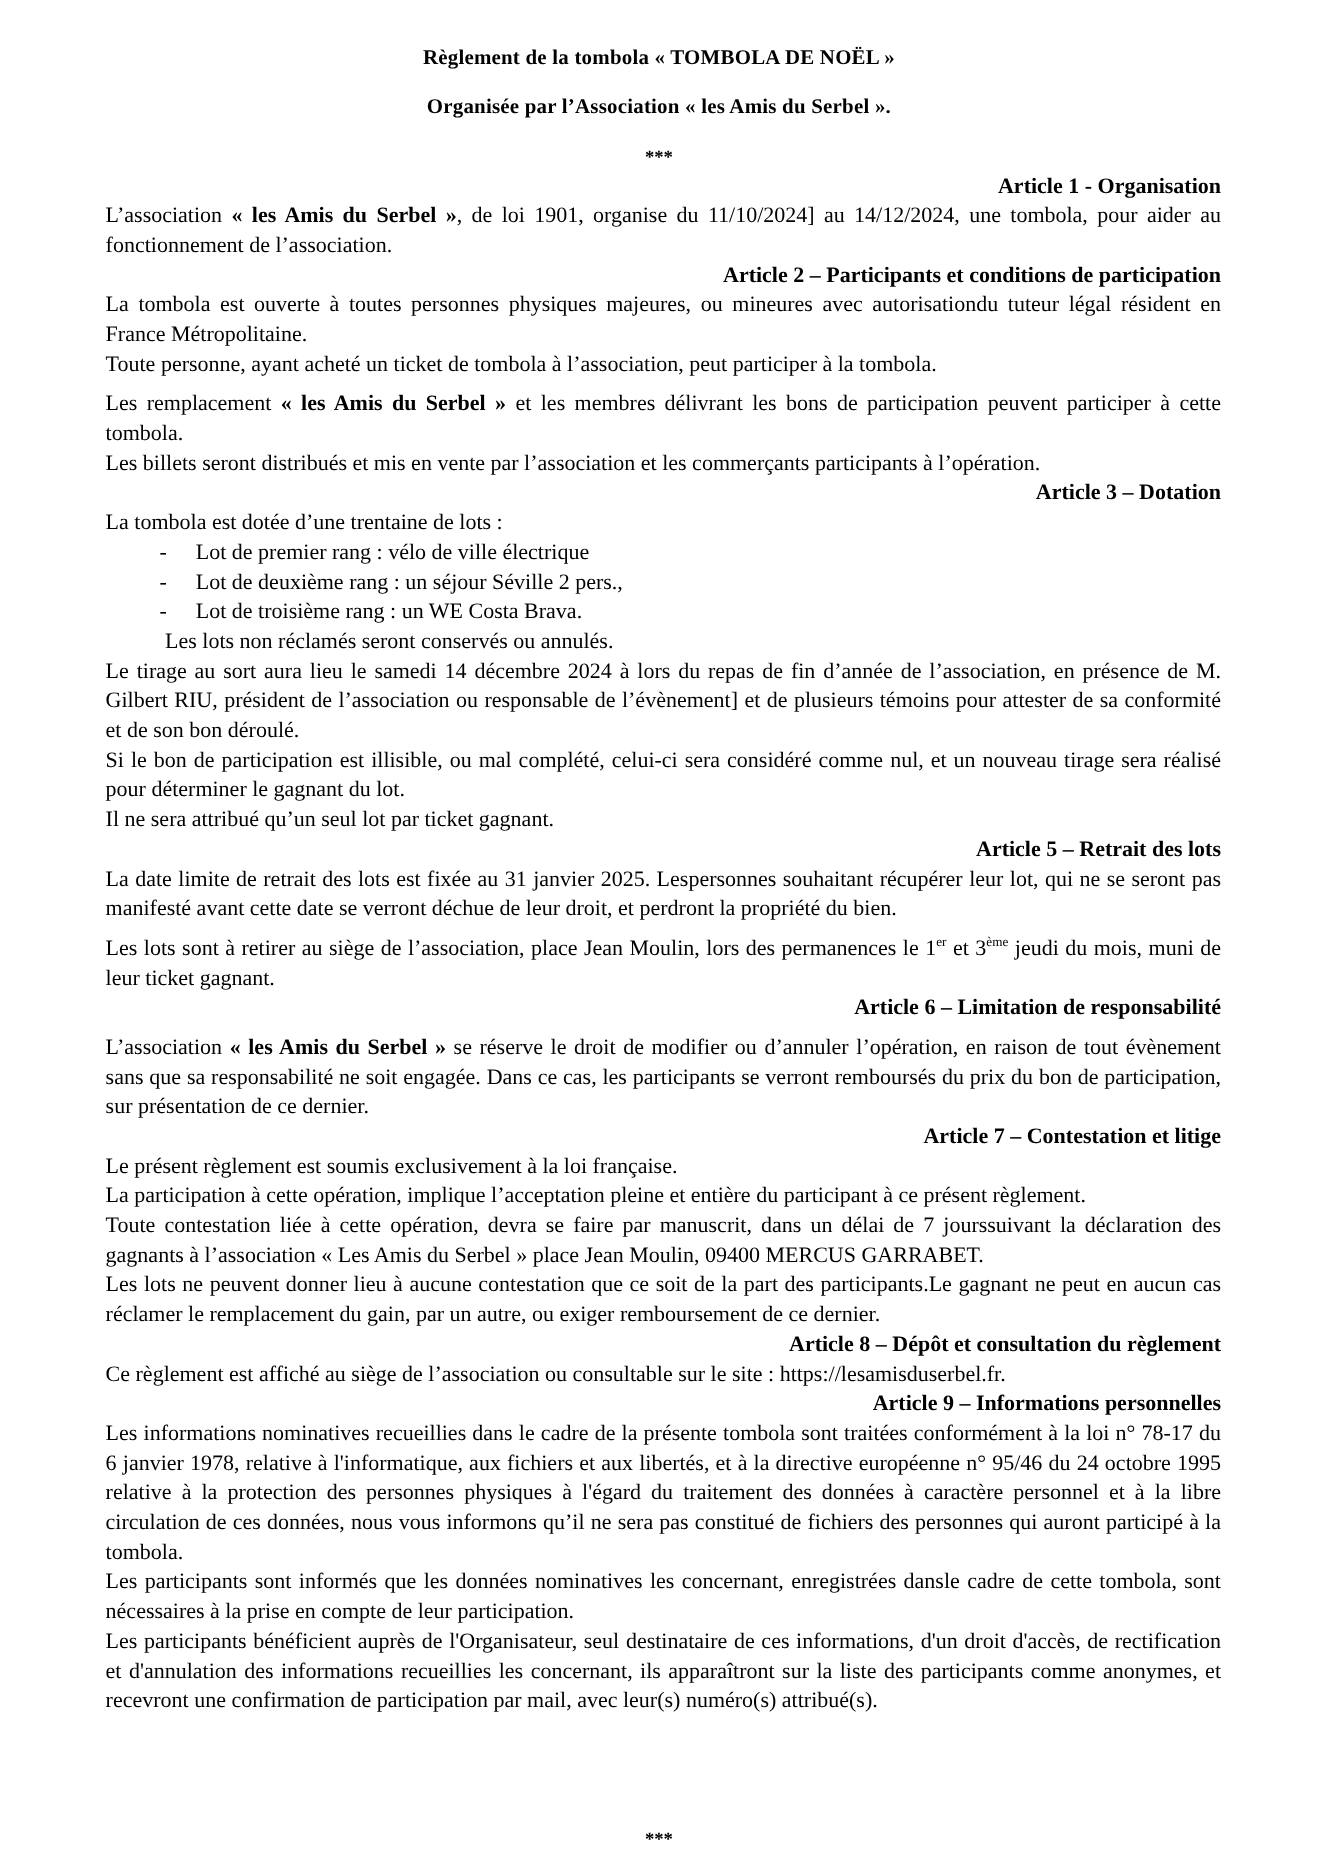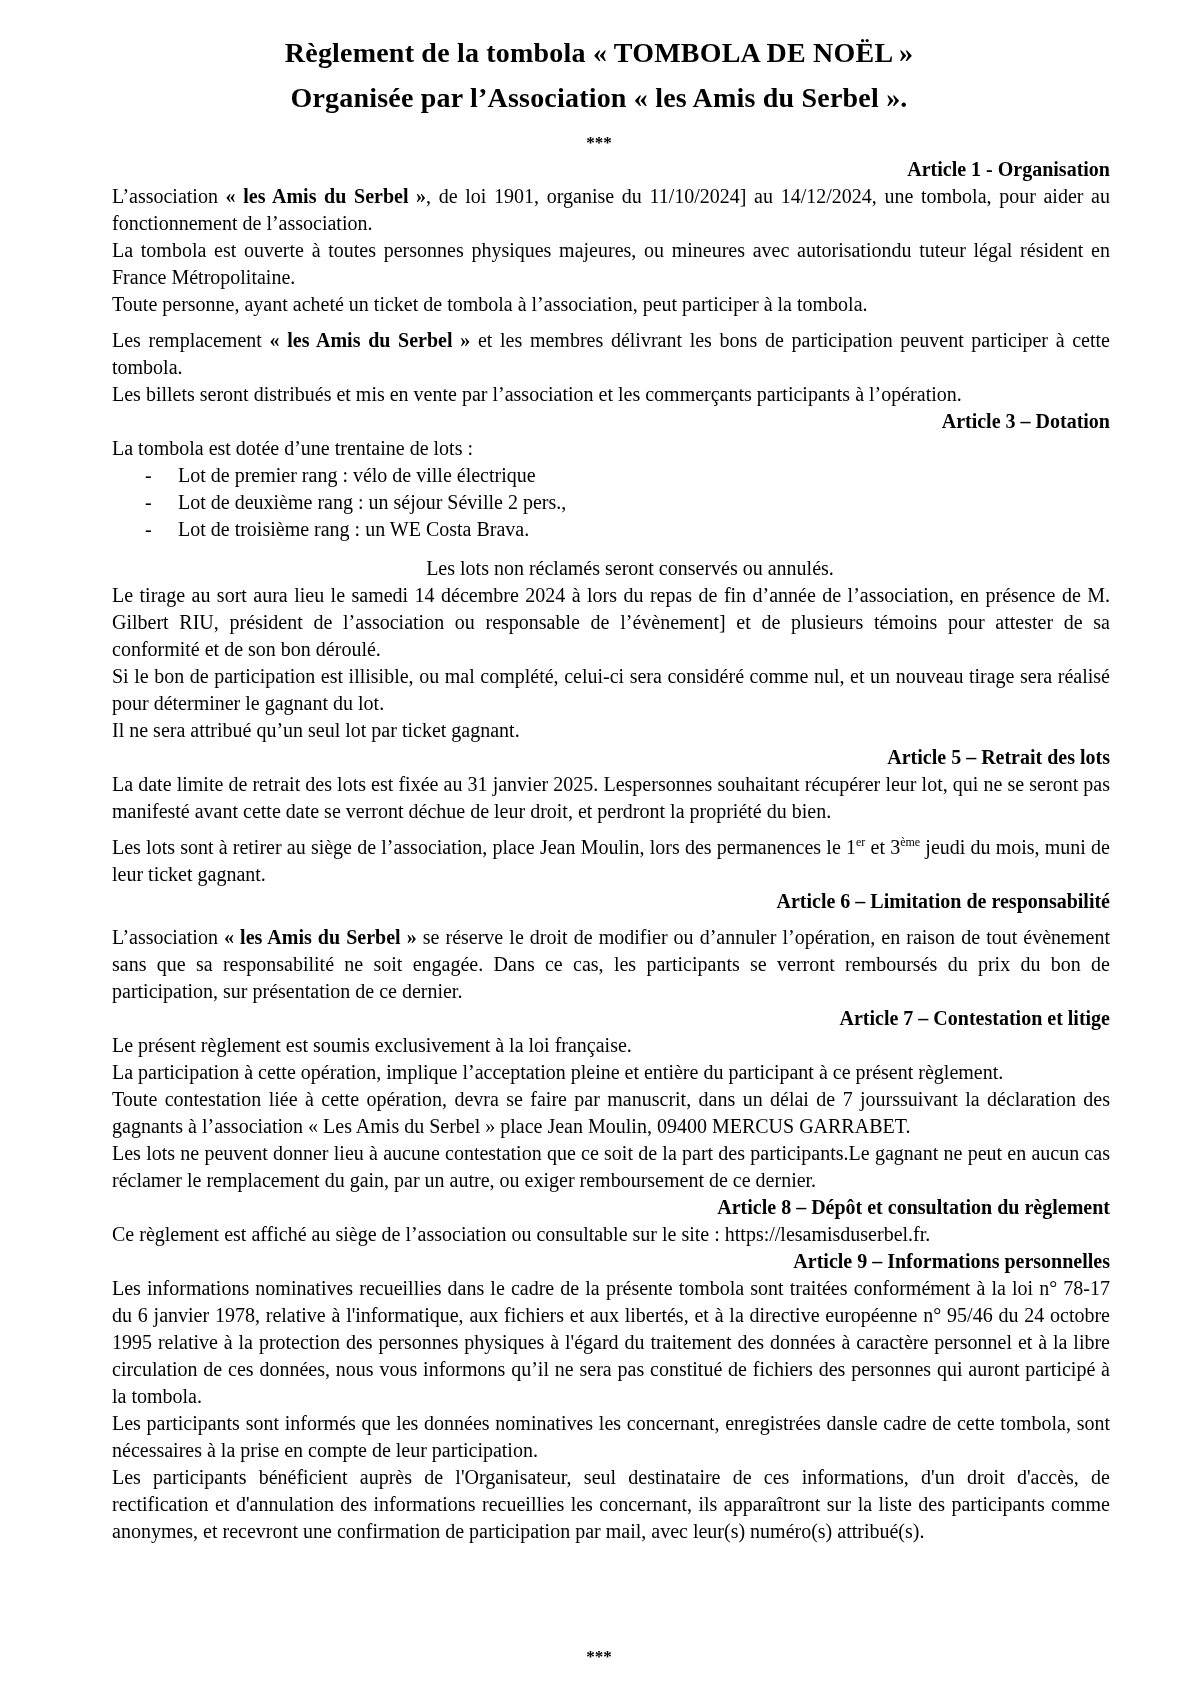--- a/index.html
+++ b/index.html
@@ -11,21 +11,21 @@
     color: #000000;
     font-family: "Liberation Serif", "DejaVu Serif", serif;
   }
   .page {
     width: 1200px;
     height: 1696px;
     padding: 30px 90px 0 88px;
   }
   .doc-title {
     text-align: center;
-    font-size: 28px;
+    font-size: 19px;
     font-weight: bold;
     line-height: 45px;
     letter-spacing: 0.2px;
   }
   .sep {
     text-align: center;
     font-weight: bold;
     font-size: 17px;
     line-height: 20px;
     margin-top: 13px;
@@ -37,27 +37,26 @@
   .article-heading {
     font-size: 20px;
     font-weight: bold;
     line-height: 27px;
     text-align: right;
   }
   .para {
     font-size: 20px;
     line-height: 27px;
     text-align: justify;
-    margin-left: 24px;
+    margin-left: 8px;
   }
   .para.spaced { margin-top: 9px; }
   .para.note {
     margin-left: 62px;
-    text-align: center;
-    margin-top: 12px;
+    text-align: left;
   }
   .list-item {
     display: flex;
     font-size: 20px;
     line-height: 27px;
     margin-left: 57px;
   }
   .list-item .dash {
     width: 33px;
     flex: 0 0 33px;
@@ -78,20 +77,21 @@
   <h1 class="doc-title">Règlement de la tombola « TOMBOLA DE NOËL »</h1>
   <h1 class="doc-title">Organisée par l’Association « les Amis du Serbel ».</h1>
   <div class="sep">***</div>
   <div class="articles" id="articles">
   <section class="article">
     <h2 class="article-heading">Article 1 - Organisation</h2>
   <p class="para"><span>L’association </span><b>« les Amis du Serbel »</b><span>, de loi 1901, organise du 11/10/2024] au 14/12/2024, une tombola, pour aider au fonctionnement de l’association.</span></p>
       </section>
 
   <section class="article">
+    <h2 class="article-heading">Article 2 – Participants et conditions de participation</h2>
   <p class="para"><span>La tombola est ouverte à toutes personnes physiques majeures, ou mineures avec autorisationdu tuteur légal résident en France Métropolitaine.</span></p>
         <p class="para"><span>Toute personne, ayant acheté un ticket de tombola à l’association, peut participer à la tombola.</span></p>
         <p class="para spaced"><span>Les remplacement </span><b>« les Amis du Serbel »</b><span> et les membres délivrant les bons de participation peuvent participer à cette tombola.</span></p>
         <p class="para"><span>Les billets seront distribués et mis en vente par l’association et les commerçants participants à l’opération.</span></p>
       </section>
 
   <section class="article">
     <h2 class="article-heading">Article 3 – Dotation</h2>
   <p class="para"><span>La tombola est dotée d’une trentaine de lots :</span></p>
         <div class="list-item">

